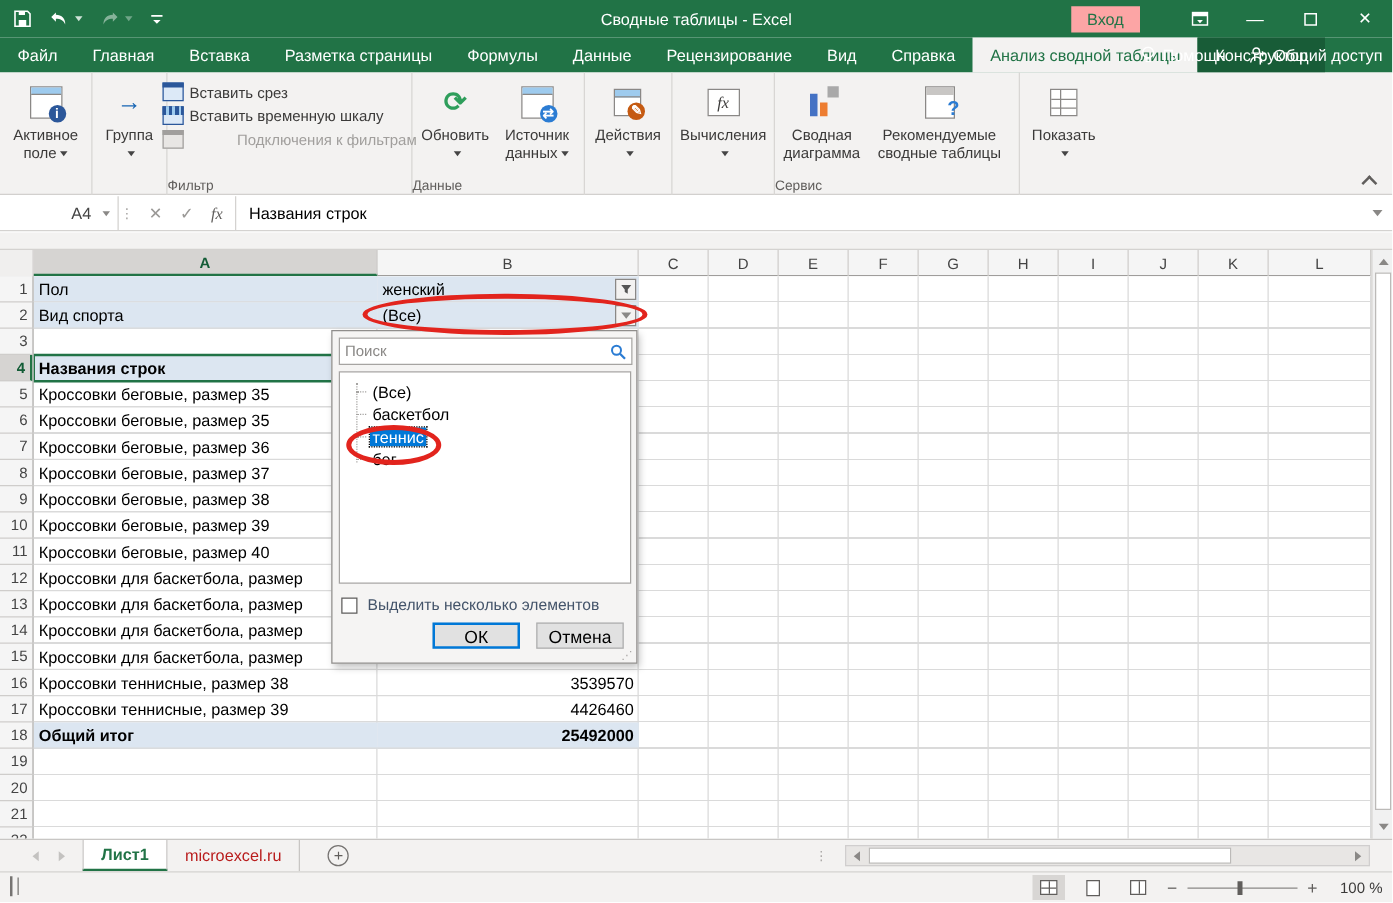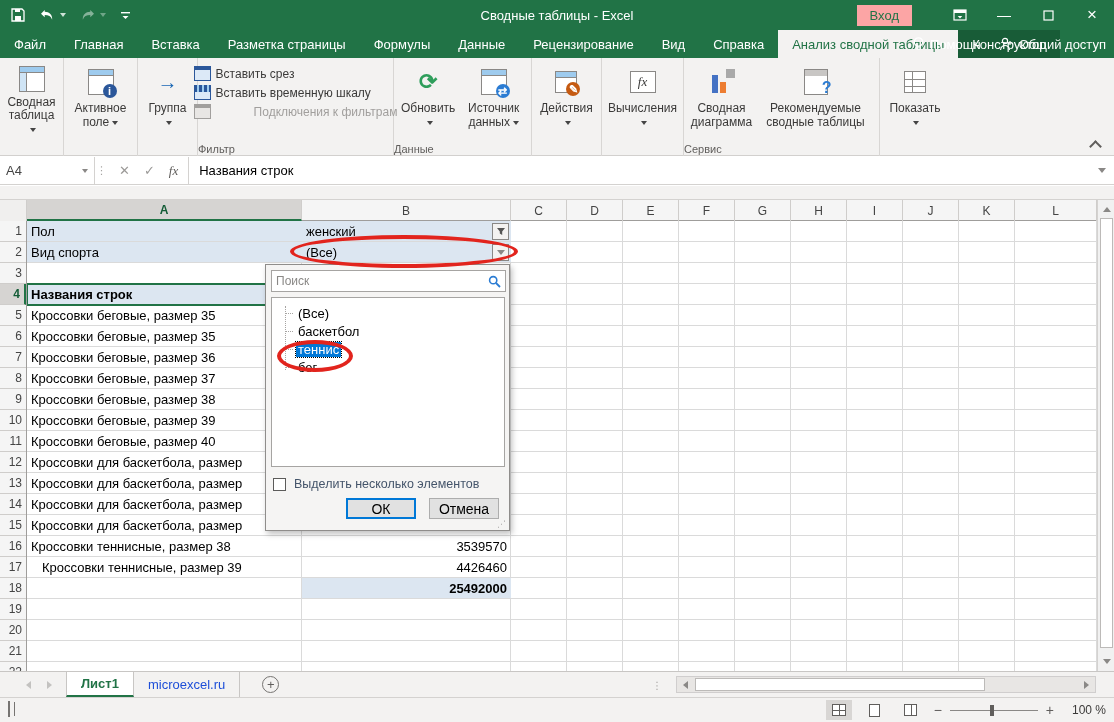--- a/index.html
+++ b/index.html
@@ -59,21 +59,21 @@
   .qico .hd{position:absolute;left:0;top:0;right:0;height:6px;background:#c8c6c4;}
   .qico .q{position:absolute;right:-5px;bottom:-3px;font-size:16px;font-weight:bold;color:#2b7cd3;}
   .gridico{width:22px;height:22px;border:1px solid #8a8886;background:
      linear-gradient(#8a8886,#8a8886) 0 7px/100% 1px no-repeat,
      linear-gradient(#8a8886,#8a8886) 0 14px/100% 1px no-repeat,
      linear-gradient(#8a8886,#8a8886) 7px 0/1px 100% no-repeat,#fff;}
   .collapse{position:absolute;right:14px;bottom:6px;width:10px;height:10px;}
   .collapse::before{content:"";position:absolute;left:1px;top:3px;width:7px;height:7px;border-left:2px solid #605e5c;border-top:2px solid #605e5c;transform:rotate(45deg);}
 
   
-  .fbar{position:absolute;left:0;top:157px;width:1114px;height:28px;background:#fff;border-bottom:1px solid #d4d2d0;display:flex;align-items:stretch;font-size:13px;color:#444;}
+  .fbar{position:absolute;left:0;top:157px;width:1114px;height:28px;background:#fff;border-bottom:1px solid #d4d2d0;display:flex;align-items:stretch;font-size:13px;color:#444;text-align:right;}
   .namebox{width:95px;border-right:1px solid #d4d2d0;display:flex;align-items:center;padding:0 6px;gap:6px;}
   .namebox .nb{flex:1;}
   .fdots{width:14px;display:flex;align-items:center;justify-content:center;color:#a6a4a2;font-size:11px;letter-spacing:1px;}
   .fbtns{display:flex;align-items:center;gap:14px;padding:0 10px;border-right:1px solid #d4d2d0;color:#9b9997;}
   .fx{font-family:"Liberation Serif",serif;font-style:italic;color:#605e5c;}
   .fvalue{flex:1;display:flex;align-items:center;padding:0 10px;color:#000;}
   .fexpand{width:24px;display:flex;align-items:center;justify-content:center;}
   .gapband{position:absolute;left:0;top:186px;width:1114px;height:14px;background:#f3f2f1;border-bottom:1px solid #d4d2d0;}
 
   
@@ -117,21 +117,21 @@
   .pbtn{width:70px;height:21px;background:#e1e1e1;border:1px solid #adadad;font-size:14px;display:flex;align-items:center;justify-content:center;color:#000;}
   .pbtn.default{border:2px solid #0078d7;}
   .pgrip{position:absolute;right:2px;bottom:1px;width:10px;height:10px;color:#a6a4a2;font-size:9px;line-height:10px;}
 
   
   .oval{position:absolute;border:4px solid #e2241d;border-radius:50%;z-index:40;pointer-events:none;}
 
   
   .tabstrip{position:absolute;left:0;top:671px;width:1114px;height:26px;background:#f3f2f1;border-top:1px solid #c8c6c4;display:flex;align-items:stretch;font-size:13px;}
   .snav{display:flex;align-items:center;gap:16px;padding:0 14px 0 26px;}
-  .stab{display:flex;align-items:center;padding:0 14px;border-right:1px solid #c8c6c4;color:#1d4ed8;}
+  .stab{display:flex;align-items:center;padding:0 14px;border-right:1px solid #c8c6c4;color:#b91c1c;}
   .stab.first{border-left:1px solid #c8c6c4;}
   .stab.active{background:#fff;color:#217346;font-weight:bold;border-bottom:2px solid #217346;}
   .addsheet{display:flex;align-items:center;margin-left:22px;}
   .plus{width:17px;height:17px;border:1px solid #767472;border-radius:50%;color:#605e5c;display:flex;align-items:center;justify-content:center;font-size:13px;line-height:1;}
   .hsdots{position:absolute;left:652px;top:0;height:26px;display:flex;align-items:center;color:#a6a4a2;font-size:10px;letter-spacing:1px;}
   .hscroll{position:absolute;left:676px;top:4px;width:420px;height:17px;background:#e8e6e4;border:1px solid #d0cece;}
   .hthumb{position:absolute;left:18px;top:1px;width:290px;height:13px;background:#fff;border:1px solid #bcbab8;}
   .harrow{position:absolute;top:1px;width:15px;height:13px;display:flex;align-items:center;justify-content:center;}
 
   
@@ -233,31 +233,20 @@
       <svg width="14" height="14" viewBox="0 0 14 14">
           <circle cx="6" cy="4" r="2.6" fill="none" stroke="#fff" stroke-width="1.2"></circle>
           <path d="M1.5 13c.5-3 2.5-4.5 4.5-4.5S10 10 10.5 13" fill="none" stroke="#fff" stroke-width="1.2"></path>
           <path d="M11 4v4M9 6h4" stroke="#fff" stroke-width="1.2"></path>
         </svg>
       <span>Общий доступ</span>
     </span>
   </div>
 
   <div class="ribbon">
-    <div class="rgroup" style="width:64px">
-      <div class="bigbtn">
-        <span class="bicon">
-            <span class="tblico">
-              <span class="hd"></span>
-              <span class="vcol"></span>
-            </span>
-          </span>
-        <span><span>Сводная таблица</span><span class="tri"></span></span>
-      </div>
-    </div>
     <div class="rgroup" style="width:74px">
       <div class="bigbtn">
         <span class="bicon">
             <span class="tblico">
               <span class="hd"></span>
               <span class="mark">i</span>
             </span>
           </span>
         <span><span>Активное поле</span><span class="tri"></span></span>
       </div>
@@ -453,22 +442,23 @@
       <div class="cell " style="left: 0px; top: 147px; width: 275px;">Кроссовки беговые, размер 37</div>
       <div class="cell " style="left: 0px; top: 168px; width: 275px;">Кроссовки беговые, размер 38</div>
       <div class="cell " style="left: 0px; top: 189px; width: 275px;">Кроссовки беговые, размер 39</div>
       <div class="cell " style="left: 0px; top: 210px; width: 275px;">Кроссовки беговые, размер 40</div>
       <div class="cell " style="left: 0px; top: 231px; width: 275px;">Кроссовки для баскетбола, размер</div>
       <div class="cell " style="left: 0px; top: 252px; width: 275px;">Кроссовки для баскетбола, размер</div>
       <div class="cell " style="left: 0px; top: 273px; width: 275px;">Кроссовки для баскетбола, размер</div>
       <div class="cell " style="left: 0px; top: 294px; width: 275px;">Кроссовки для баскетбола, размер</div>
       <div class="cell " style="left: 0px; top: 315px; width: 275px;">Кроссовки теннисные, размер 38</div>
       <div class="cell num" style="left: 275px; top: 315px; width: 209px;">3539570</div>
-      <div class="cell " style="left: 11px; top: 336px; width: 275px;">Кроссовки теннисные, размер 39</div>
+      <div class="cell " style="left: 0px; top: 336px; width: 275px;">Кроссовки теннисные, размер 39</div>
       <div class="cell num" style="left: 275px; top: 336px; width: 209px;">4426460</div>
+      <div class="cell blue bold" style="left: 0px; top: 357px; width: 275px;">Общий итог</div>
       <div class="cell blue bold num" style="left: 275px; top: 357px; width: 209px;">25492000</div>
     </div>
 
   <div class="vscroll">
     <span class="varrow" style="top:2px">
         <span class="triu"></span>
       </span>
     <span class="vthumb"></span>
     <span class="varrow" style="bottom:2px">
         <span class="trid"></span>

